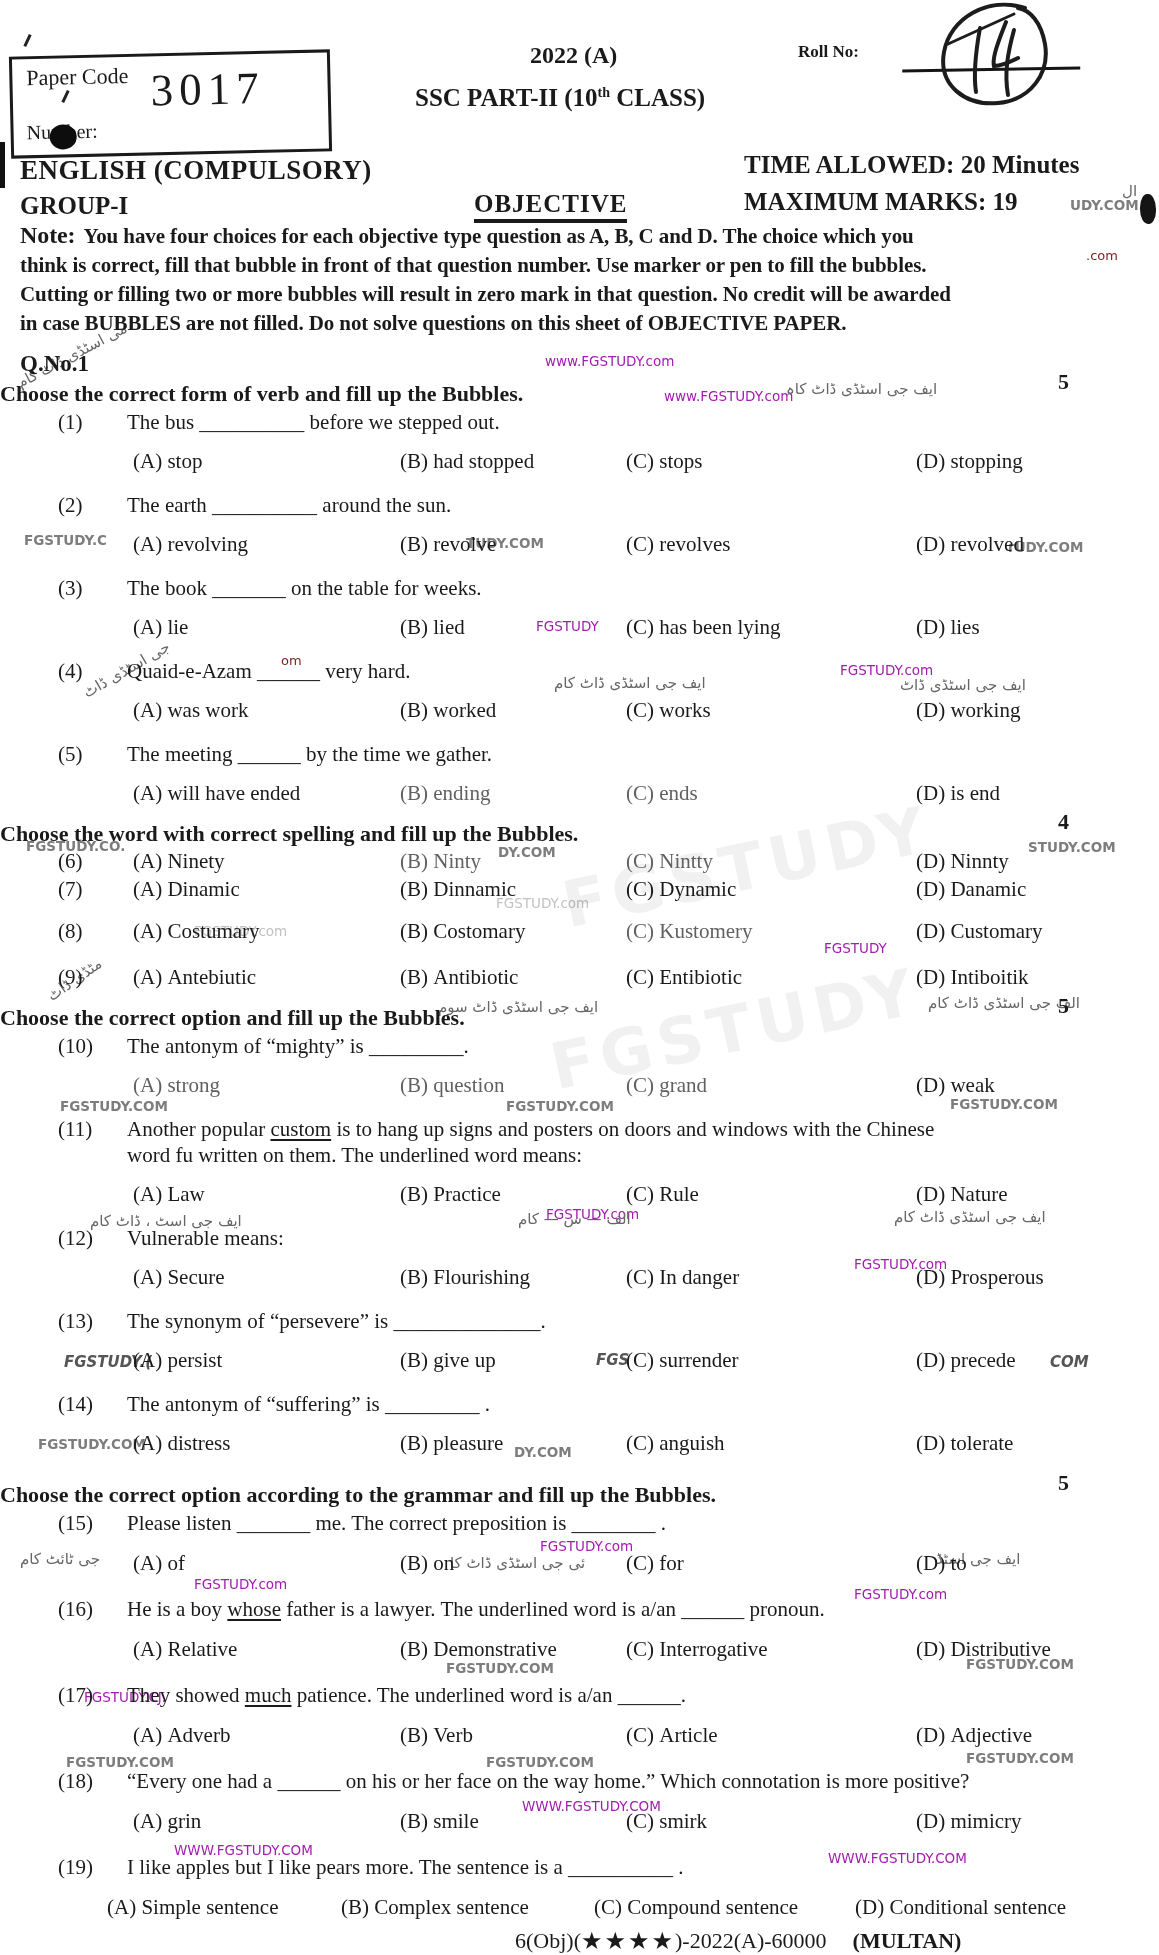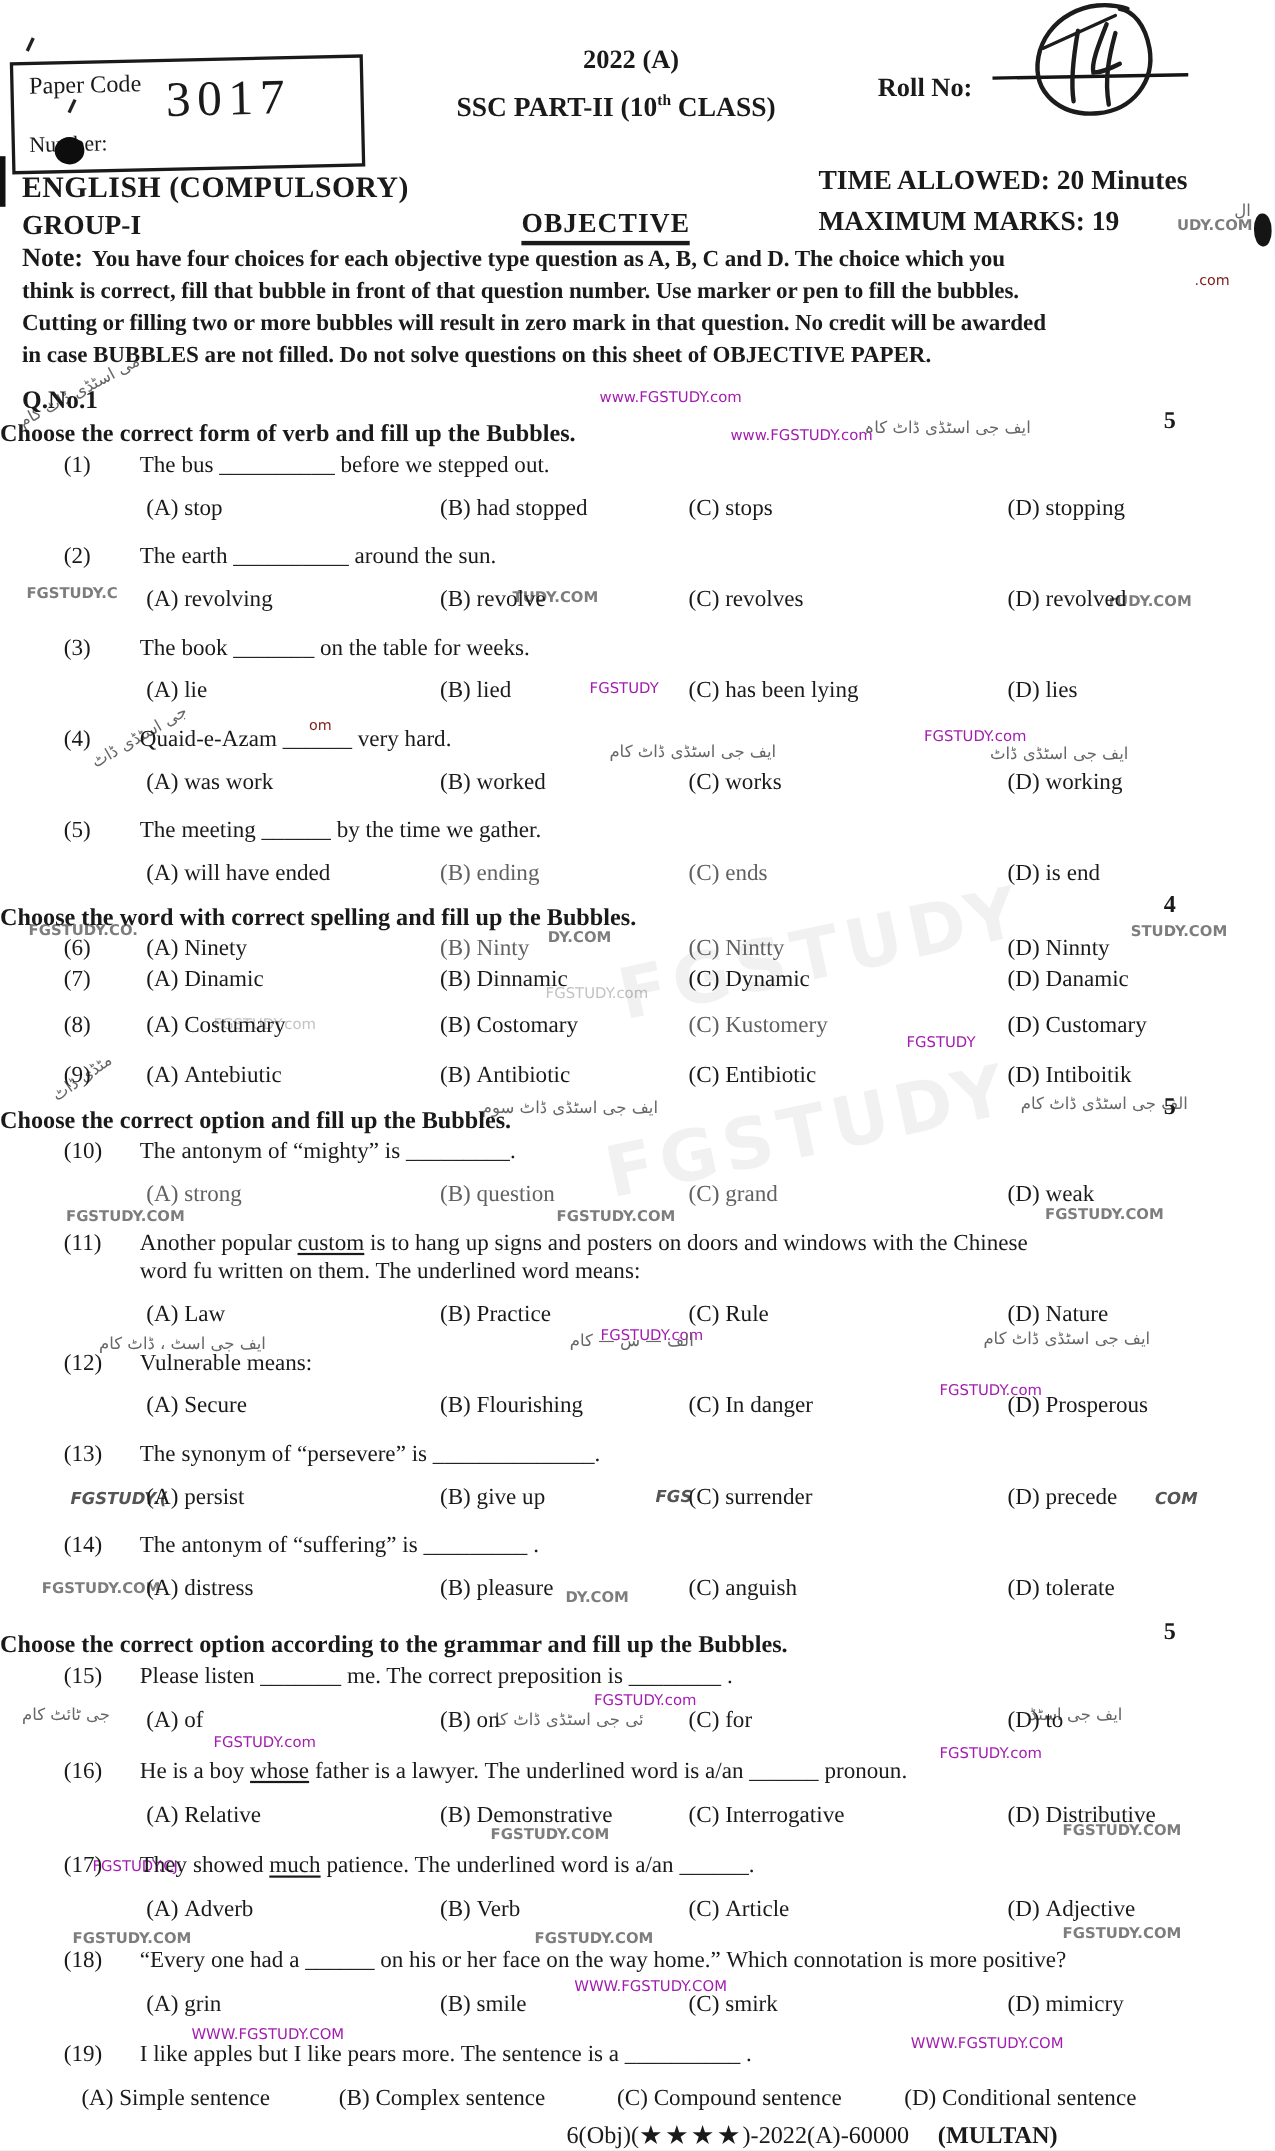--- a/index.html
+++ b/index.html
@@ -18,21 +18,21 @@
   
   .hdr{position:absolute;z-index:2;}
   .paper-box{left:10px;top:53px;width:315px;height:96px;border:3px solid #1a1a1a;transform:rotate(-1.3deg);}
   .pc-label{position:absolute;left:14px;top:6px;font-size:22px;}
   .pc-num{position:absolute;left:13px;top:62px;font-size:20px;}
   .pc-value{position:absolute;left:138px;top:8px;font-size:45px;letter-spacing:6px;}
   .ink-dot{position:absolute;left:36px;top:66px;width:27px;height:25px;background:#0d0d0d;border-radius:50%;}
   .tick{position:absolute;z-index:3;width:3px;height:13px;background:#222;transform:rotate(25deg);}
   .t1{left:26px;top:34px;}.t2{left:64px;top:90px;}
   .year{left:530px;top:42px;font-size:24px;font-weight:600;}
-  .roll{left:798px;top:42px;font-size:24px;font-weight:600;margin-top:25px;}
+  .roll{left:798px;top:42px;font-size:17px;font-weight:600;}
   .roll-line{left:902px;top:40px;width:178px;height:28px;border-bottom:3px solid #151515;transform:rotate(-1deg);}
   .handwriting{left:928px;top:0px;}
   .ssc{left:415px;top:84px;font-size:25px;font-weight:700;}
   .ssc sup{font-size:14px;}
   .subject{left:20px;top:155px;font-size:27px;font-weight:700;letter-spacing:.5px;}
   .time{left:744px;top:151px;font-size:25px;font-weight:700;}
   .group{left:20px;top:192px;font-size:25px;font-weight:700;}
   .objective{left:474px;top:190px;font-size:25px;font-weight:700;letter-spacing:1px;
              border-bottom:4px solid #1a1a1a;padding-bottom:1px;}
   .marks-line{left:744px;top:188px;font-size:25px;font-weight:700;}
@@ -51,21 +51,21 @@
   .sec-3 .q-row{margin-top:20px;}
   .sec-head + .q-row{margin-top:1px;}
   .qnum{width:69px;flex:0 0 69px;}
   .qtext{white-space:nowrap;}
   .uline{text-decoration:underline;text-underline-offset:3px;text-decoration-thickness:2px;}
   .ital{}
   .opts{display:grid;grid-template-columns:267px 226px 290px auto;margin-left:133px;margin-top:13px;
         font-size:21px;line-height:26px;}
   .sec-3 .opts{margin-top:14px;}
   .opts.with-num{margin-left:58px;grid-template-columns:75px 267px 226px 290px auto;}
-  .opts.tight{margin-left:74px;grid-template-columns:234px 253px 261px auto;}
+  .opts.tight{margin-left:107px;grid-template-columns:234px 253px 261px auto;}
   .opts.g2{margin-top:2px;}
   .opts.g16{margin-top:16px;}
   .opts.g20{margin-top:20px;}
   .sec-head + .opts{margin-top:0;}
   .opt{white-space:nowrap;}
   .faded{color:#616161;}
   .footer{margin-top:6px;padding-left:515px;font-size:22px;white-space:nowrap;}
   .stars{font-size:24px;letter-spacing:2px;position:relative;top:1px;}
   .region{font-weight:700;margin-left:26px;margin-top:48px;}
   

